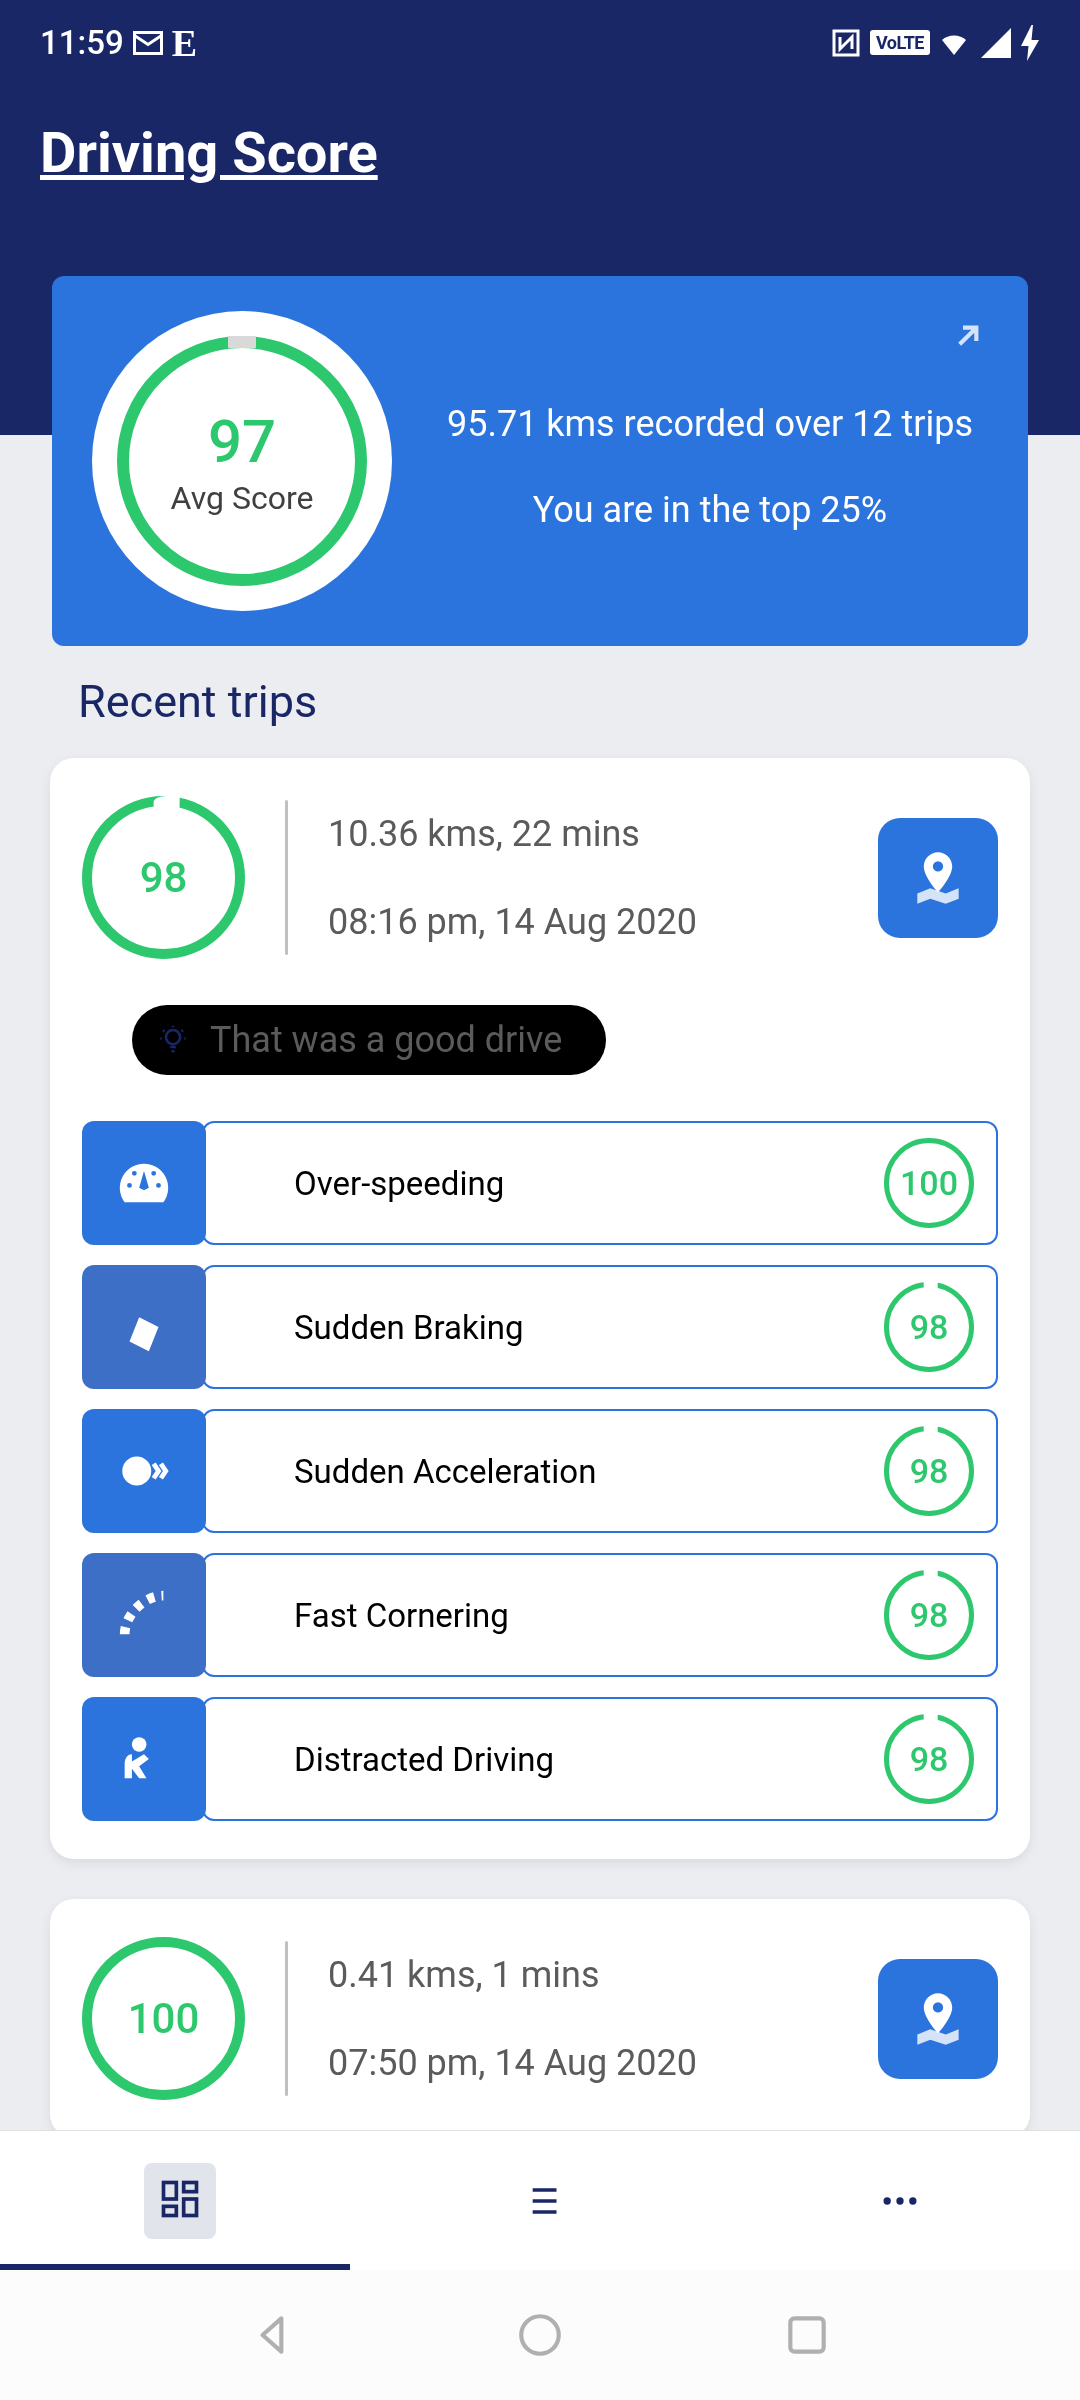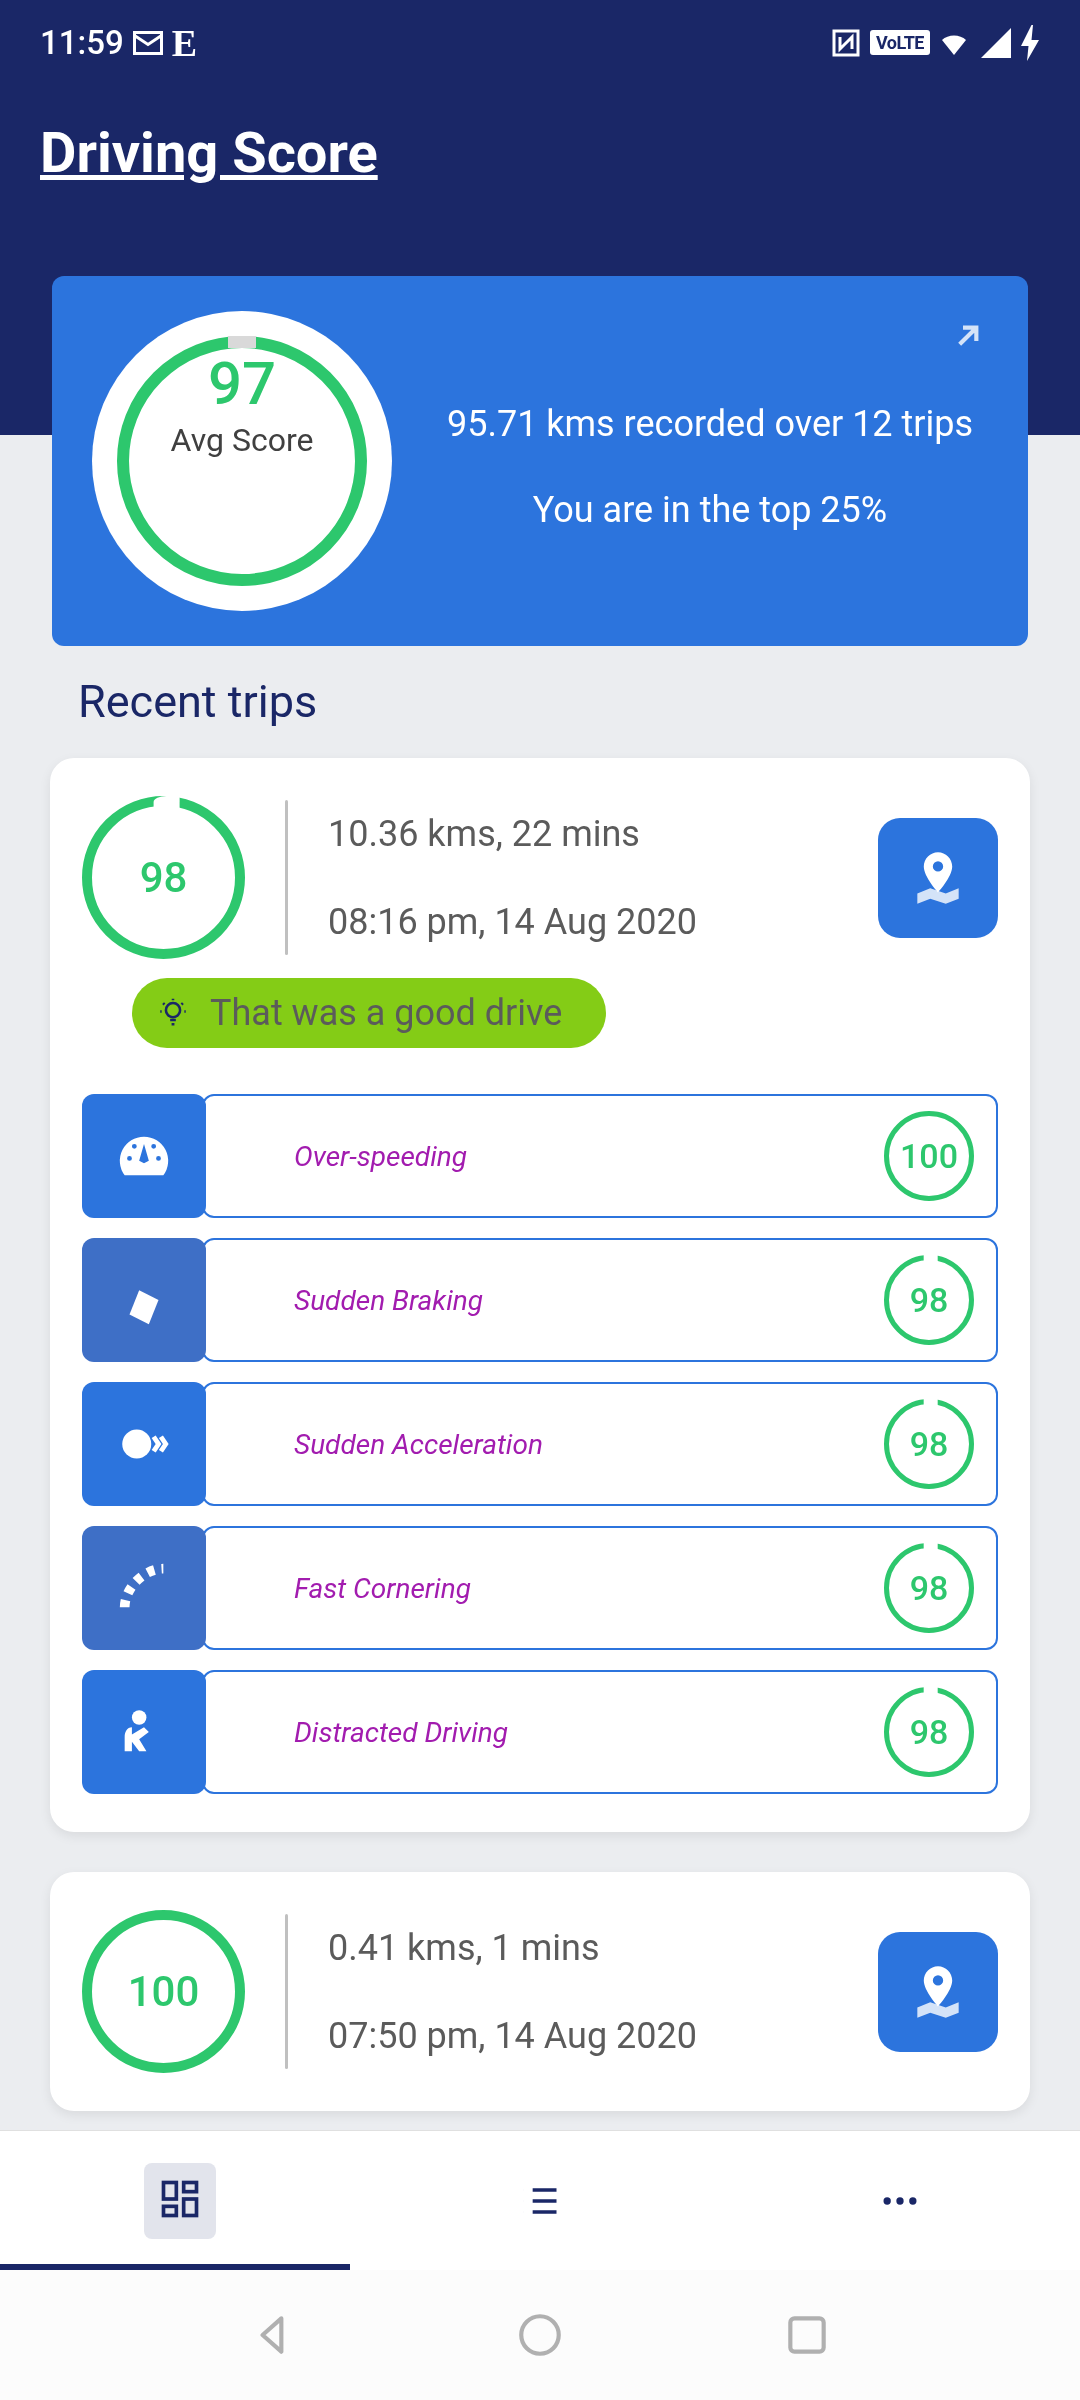--- a/index.html
+++ b/index.html
@@ -68,20 +68,21 @@
   flex-shrink: 0;
   position: relative;
 }
 .score-circle-ring {
   width: 250px; height: 250px;
   border-radius: 50%;
   border: 12px solid #2dc76d;
   display: flex;
   flex-direction: column;
   align-items: center;
+  justify-content: center;
   position: relative;
 }
 .score-circle-ring::after {
   content: '';
   position: absolute;
   top: -12px; left: 50%;
   transform: translateX(-50%);
   width: 28px; height: 12px;
   background: #d9d9d9;
 }
@@ -136,24 +137,24 @@
 .trip-meta { flex: 1; display: flex; flex-direction: column; gap: 46px; }
 .trip-meta-line { font-size: 36px; color: #5b5b5b; }
 .trip-map-btn {
   width: 120px; height: 120px;
   background: #2c74dd;
   border-radius: 22px;
   display: flex; align-items: center; justify-content: center;
 }
 
 .trip-feedback {
-  margin-top: 19px; margin-bottom: 46px;
+  margin-top: 46px; margin-bottom: 46px;
   display: inline-flex; align-items: center;
   gap: 20px;
-  background: #84cc16;
+  background: #000000;
   border-radius: 50px;
   padding: 14px 44px 14px 24px;
   margin-left: 50px;
 }
 .trip-feedback-text { font-size: 36px; color: #5b5b5b; }
 
 .metrics { display: flex; flex-direction: column; gap: 20px; }
 .metric-row {
   display: flex;
   align-items: stretch;
@@ -171,21 +172,21 @@
 }
 .metric-icon.dim { background: #3e6fc6; }
 .metric-body {
   flex: 1;
   border: 2px solid #2c74dd;
   border-radius: 12px;
   display: flex;
   align-items: center;
   padding: 0 22px 0 90px;
 }
-.metric-label { flex: 1; font-size: 28px; color: #a21caf; font-style: italic; }
+.metric-label { flex: 1; font-size: 33px; color: #000000; }
 .metric-score {
   width: 90px; height: 90px;
   border: 5px solid #2dc76d;
   border-radius: 50%;
   display: flex; align-items: center; justify-content: center;
   color: #2dc76d; font-size: 34px; font-weight: 500;
   position: relative;
 }
 .metric-score.notch::after {
   content: '';

